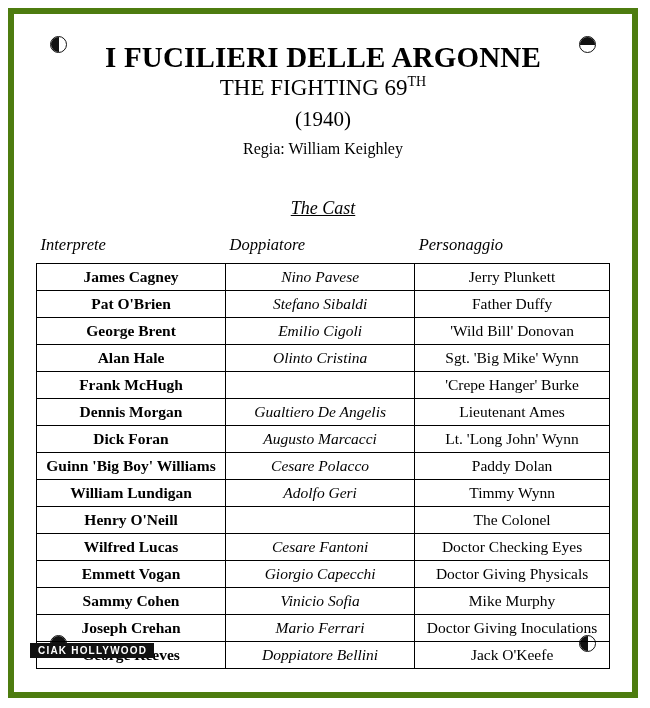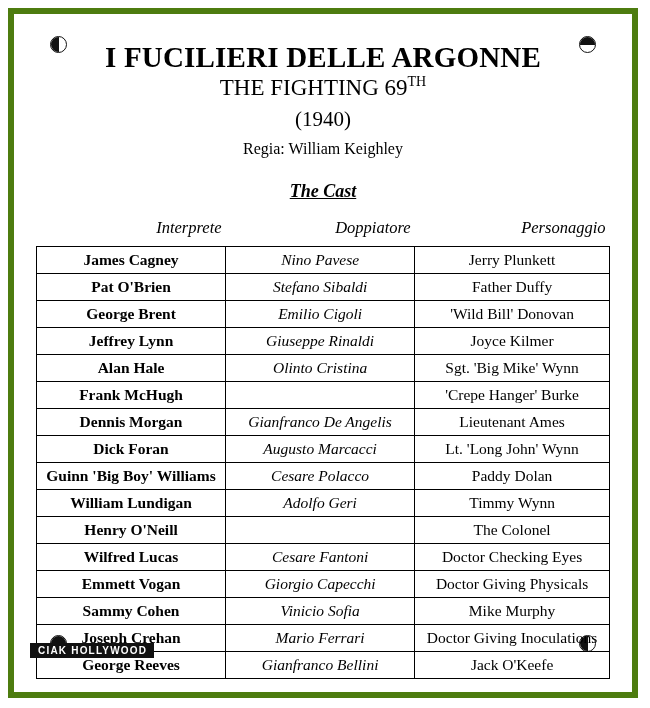--- a/index.html
+++ b/index.html
@@ -83,40 +83,40 @@
     font-size: 21px;
     margin-top: 7px;
   }
   .director {
     font-size: 16px;
     margin-top: 8px;
   }
   .cast-heading {
     font-size: 18px;
     font-style: italic;
-    font-weight: bold;
+    font-weight: normal;
     text-decoration: underline;
-    margin-top: 23px;
+    margin-top: 40px;
   }
   table.cast {
     width: 100%;
     margin-top: 14px;
     border-collapse: collapse;
     table-layout: fixed;
   }
   table.cast col.c1 { width: 33%; }
   table.cast col.c2 { width: 33%; }
   table.cast col.c3 { width: 34%; }
   table.cast thead th {
     font-style: italic;
     font-weight: normal;
     font-size: 16.5px;
     padding: 2px 4px 8px 4px;
     border: none;
-    text-align: right;
+    text-align: left;
   }
   table.cast tbody td {
     border: 1px solid #000;
     font-size: 15.5px;
     padding: 2px 4px;
     height: 22px;
     line-height: 1.12;
   }
   table.cast tbody td.interprete {
     font-weight: bold;
@@ -201,37 +201,32 @@
             <td class="interprete">Pat O'Brien</td>
             <td class="doppiatore">Stefano Sibaldi</td>
             <td class="personaggio">Father Duffy</td>
           </tr>
           <tr>
             <td class="interprete">George Brent</td>
             <td class="doppiatore">Emilio Cigoli</td>
             <td class="personaggio">'Wild Bill' Donovan</td>
           </tr>
           <tr>
-            <td class="interprete">Jeffrey Lynn</td>
-            <td class="doppiatore">Giuseppe Rinaldi</td>
-            <td class="personaggio">Joyce Kilmer</td>
-          </tr>
-          <tr>
             <td class="interprete">Alan Hale</td>
             <td class="doppiatore">Olinto Cristina</td>
             <td class="personaggio">Sgt. 'Big Mike' Wynn</td>
           </tr>
           <tr>
             <td class="interprete">Frank McHugh</td>
             <td class="doppiatore"></td>
             <td class="personaggio">'Crepe Hanger' Burke</td>
           </tr>
           <tr>
             <td class="interprete">Dennis Morgan</td>
-            <td class="doppiatore">Gianfranco De Angelis</td>
+            <td class="doppiatore">Gualtiero De Angelis</td>
             <td class="personaggio">Lieutenant Ames</td>
           </tr>
           <tr>
             <td class="interprete">Dick Foran</td>
             <td class="doppiatore">Augusto Marcacci</td>
             <td class="personaggio">Lt. 'Long John' Wynn</td>
           </tr>
           <tr>
             <td class="interprete">Guinn 'Big Boy' Williams</td>
             <td class="doppiatore">Cesare Polacco</td>
@@ -262,21 +257,21 @@
             <td class="doppiatore">Vinicio Sofia</td>
             <td class="personaggio">Mike Murphy</td>
           </tr>
           <tr>
             <td class="interprete">Joseph Crehan</td>
             <td class="doppiatore">Mario Ferrari</td>
             <td class="personaggio">Doctor Giving Inoculations</td>
           </tr>
           <tr>
             <td class="interprete">George Reeves</td>
-            <td class="doppiatore">Gianfranco Bellini</td>
+            <td class="doppiatore">Doppiatore Bellini</td>
             <td class="personaggio">Jack O'Keefe</td>
           </tr>
         </tbody>
       </table>
 
     </div>
 
     <div class="footer-logo">
       <span>CIAK HOLLYWOOD</span>
     </div>

